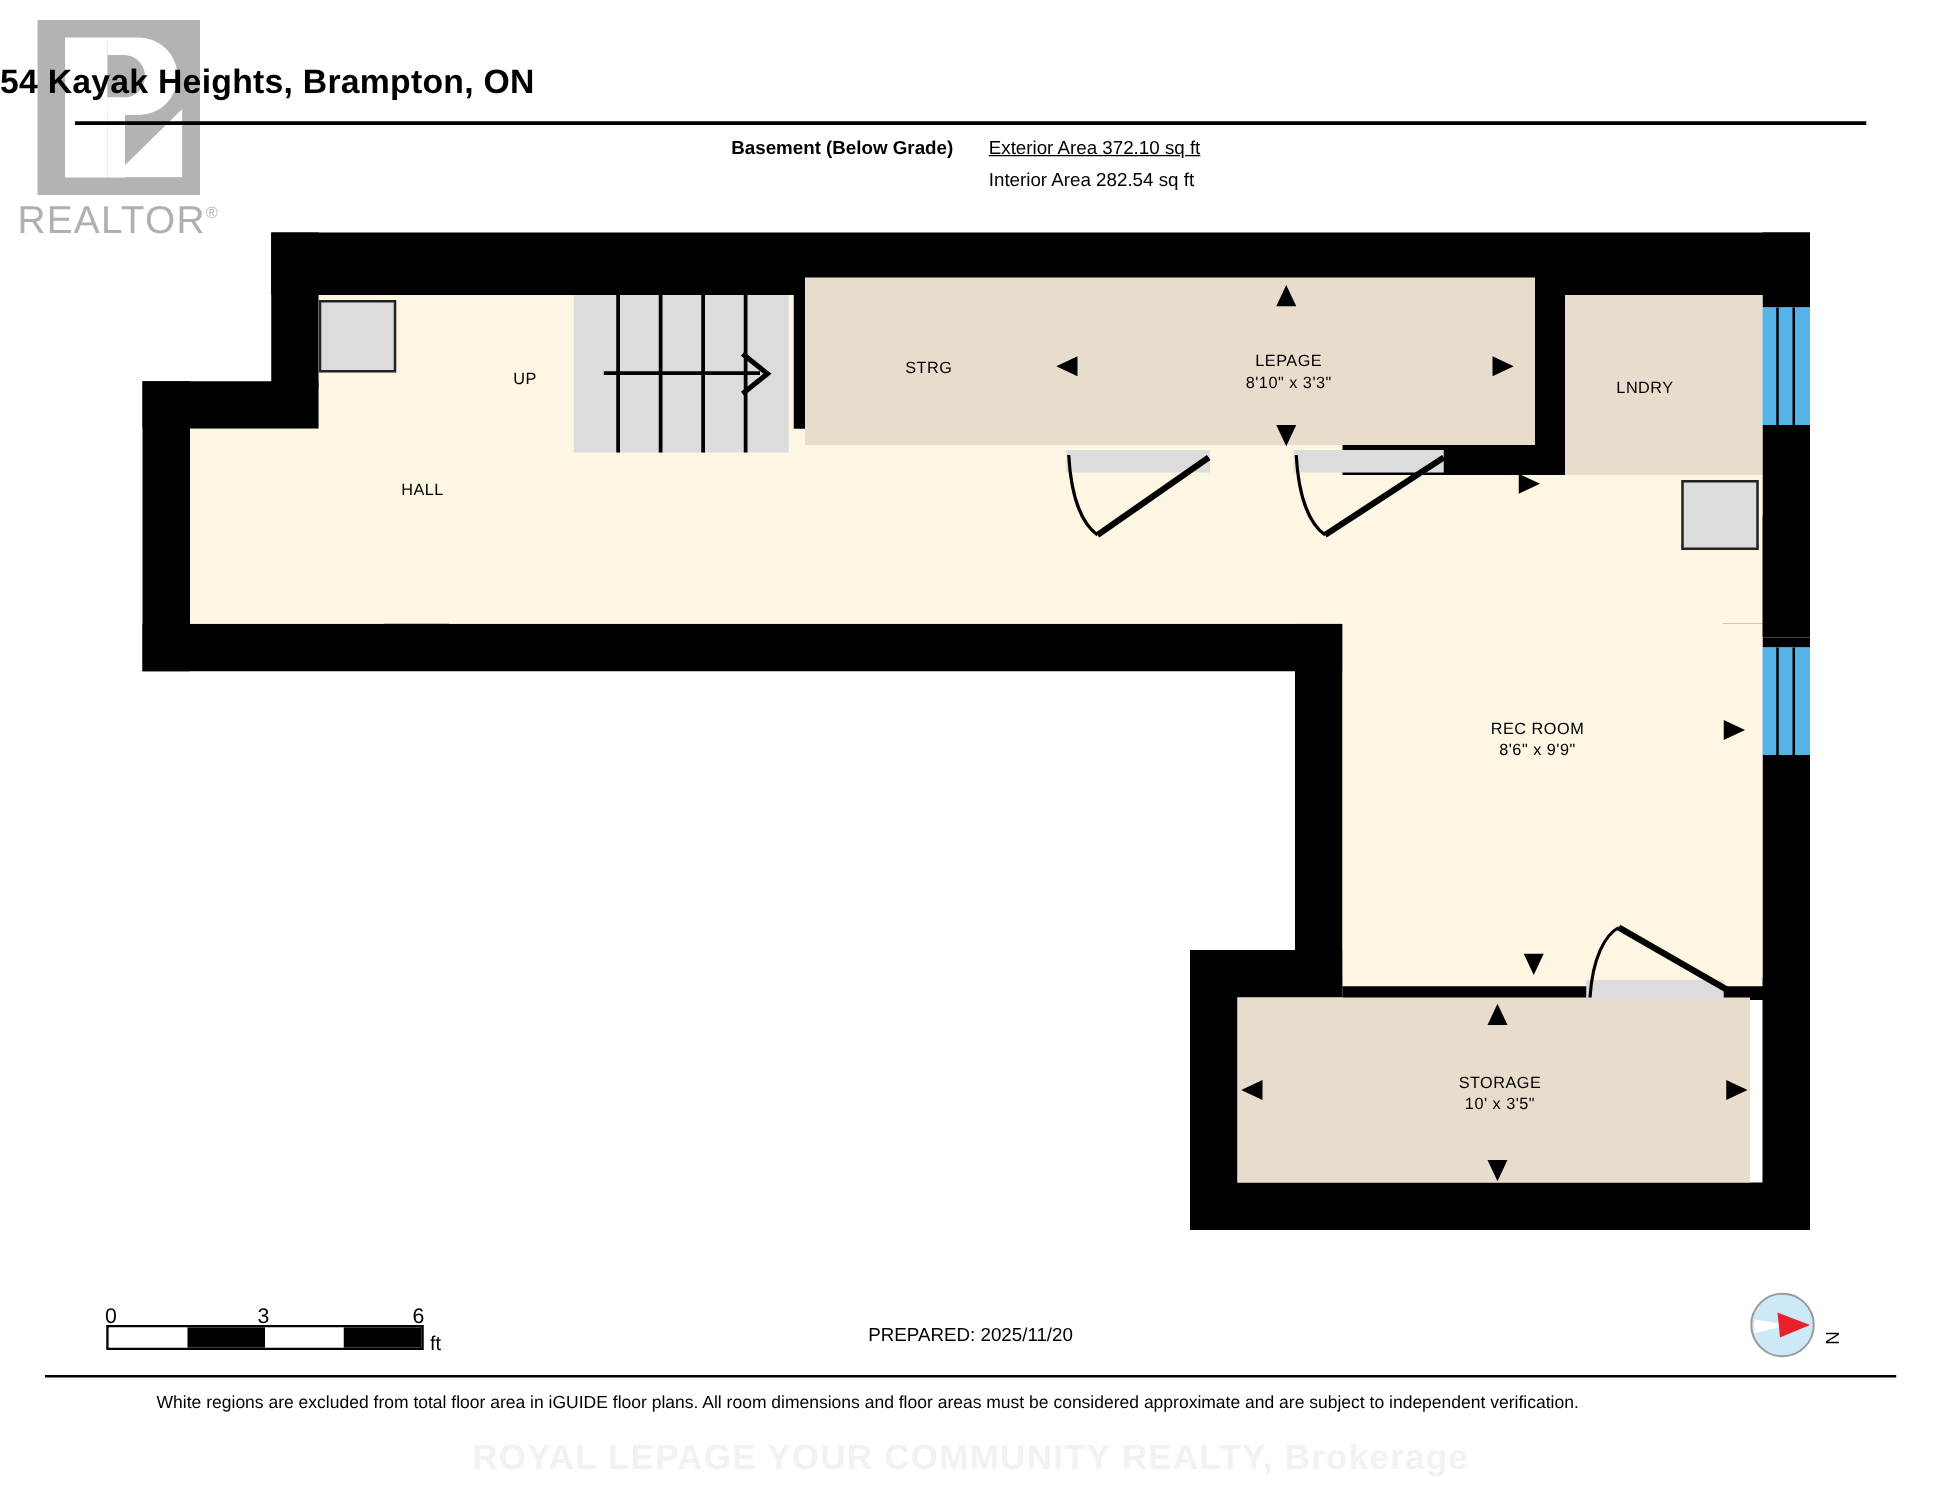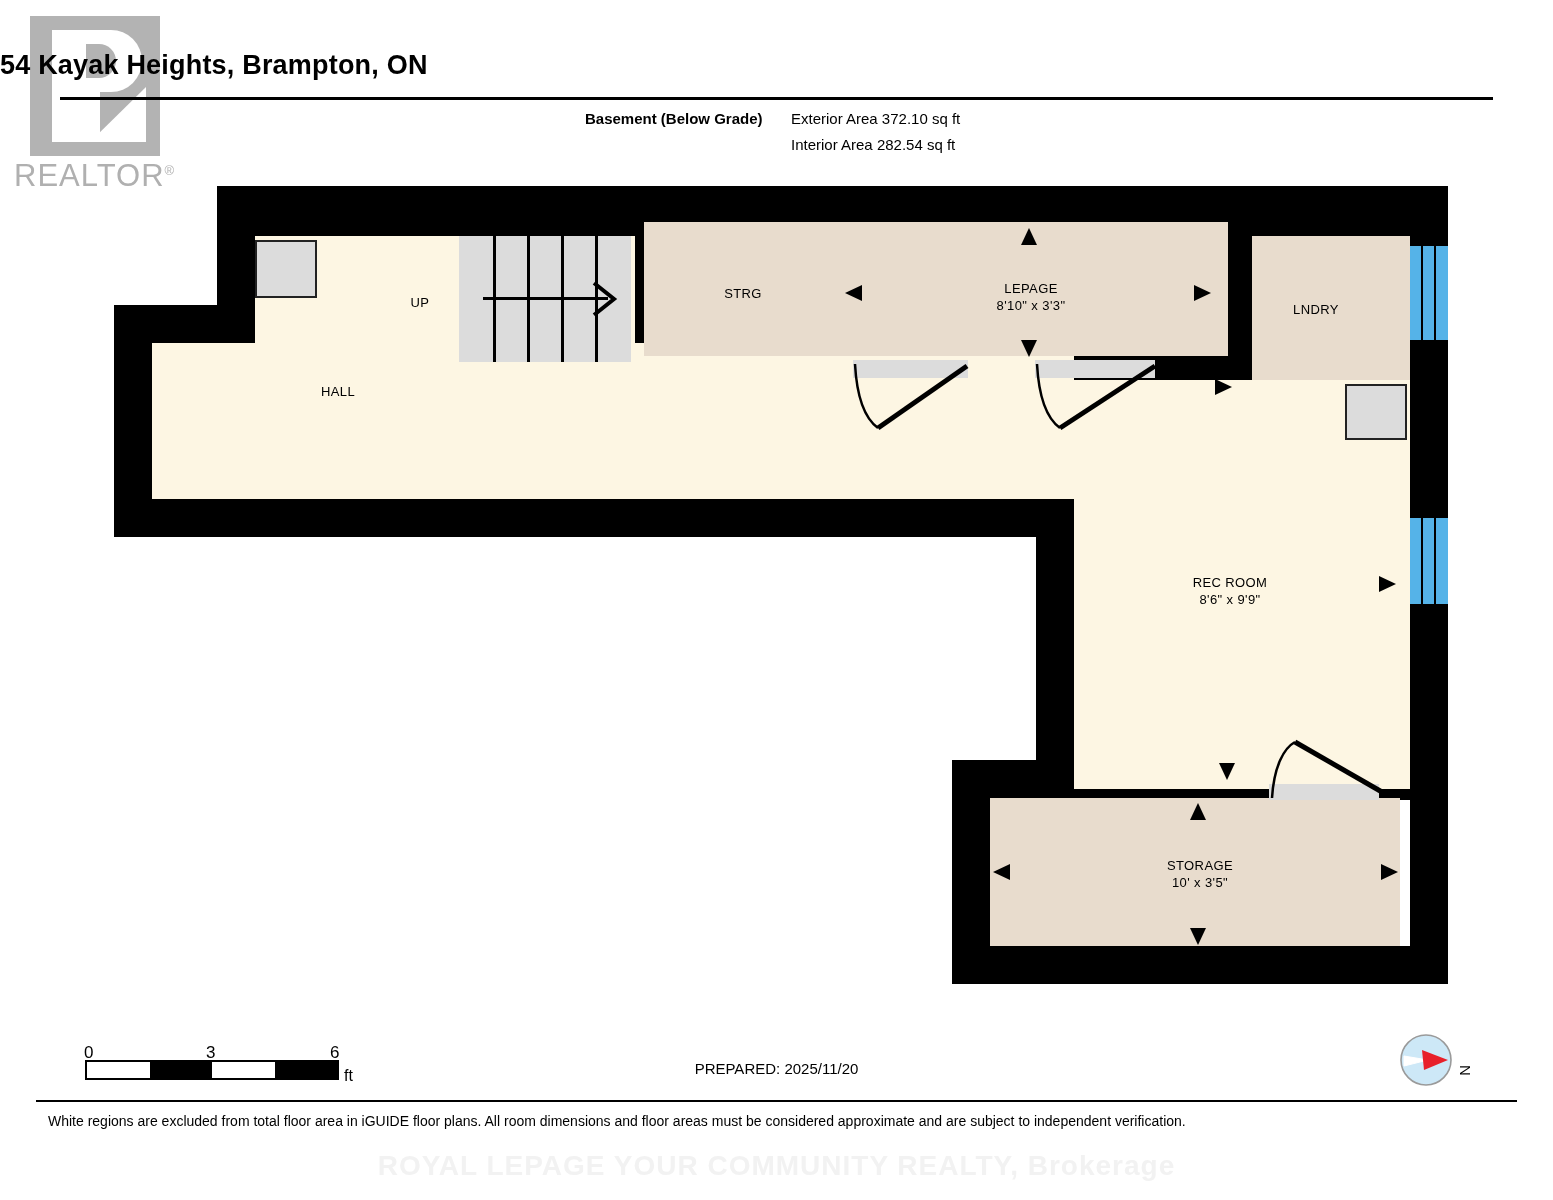--- a/index.html
+++ b/index.html
@@ -18,21 +18,21 @@
   .r-leg{position:absolute;left:60px;top:62px;width:56px;height:64px;background:#fff;
          clip-path:polygon(0% 100%, 100% 100%, 100% 14%);}
   .r-legcut{position:absolute;left:56px;top:62px;width:14px;height:64px;background:#fff;}
   #realtor-word{position:absolute;left:0;top:142px;font-size:31px;letter-spacing:1px;color:#b0b0b0;font-family:"Liberation Sans",sans-serif;}
   #realtor-word sup{font-size:13px;vertical-align:super;}
 
   
   #page-title{left:0;top:50px;width:1553px;text-align:left;font-size:27px;font-weight:bold;letter-spacing:.2px;}
   #header-rule{left:60px;top:97px;width:1433px;height:3px;background:#000;}
   #floor-label{left:585px;top:110px;font-size:15px;font-weight:bold;}
-  #area-ext{left:791px;top:110px;font-size:15px;}
+  #area-ext{left:791px;top:110px;font-size:15px;text-decoration:underline;}
   #area-int{left:791px;top:136px;font-size:15px;}
 
   
   #floorplan{left:0;top:0;width:1553px;height:1010px;}
   .wall{position:absolute;background:#000;}
   .floor-cream{position:absolute;background:#fdf6e3;}
   .floor-beige{position:absolute;background:#e8dccd;}
   .floor-grey{position:absolute;background:#dcdcdc;}
   .nook{position:absolute;background:#dcdcdc;border:2px solid #222;}
   .win{position:absolute;background:#55b3e8;}
@@ -53,21 +53,21 @@
   #scalebar{left:85px;top:1060px;width:250px;height:16px;border:2px solid #000;display:flex;}
   #scalebar div{flex:1;}
   .sb-w{background:#fff;}
   .sb-b{background:#000;}
   .sb-tick{position:absolute;font-size:17px;}
   #sb-ft{left:344px;top:1067px;font-size:16px;}
   #prepared{left:0;top:1060px;width:1553px;text-align:center;font-size:15px;}
   #compass{left:1398px;top:1032px;width:56px;height:56px;}
   #compass-n{left:1460px;top:1062px;font-size:15px;transform:rotate(90deg);}
   #footer-rule{left:36px;top:1100px;width:1481px;height:2px;background:#000;}
-  #disclaimer{left:0;top:1113px;width:1263px;text-align:left;font-size:14px;padding-left:48px;}
+  #disclaimer{left:0;top:1113px;width:1263px;text-align:right;font-size:14px;}
   #watermark{left:0;top:1150px;width:1553px;text-align:center;font-size:28px;font-weight:bold;
              color:#f2f2f2;letter-spacing:1px;}
 </style>
 </head>
 <body>
 
 <div class="abs" id="realtor-logo">
   <div id="realtor-mark">
     <div class="r-stem"></div>
     <div class="r-bowl"></div>

